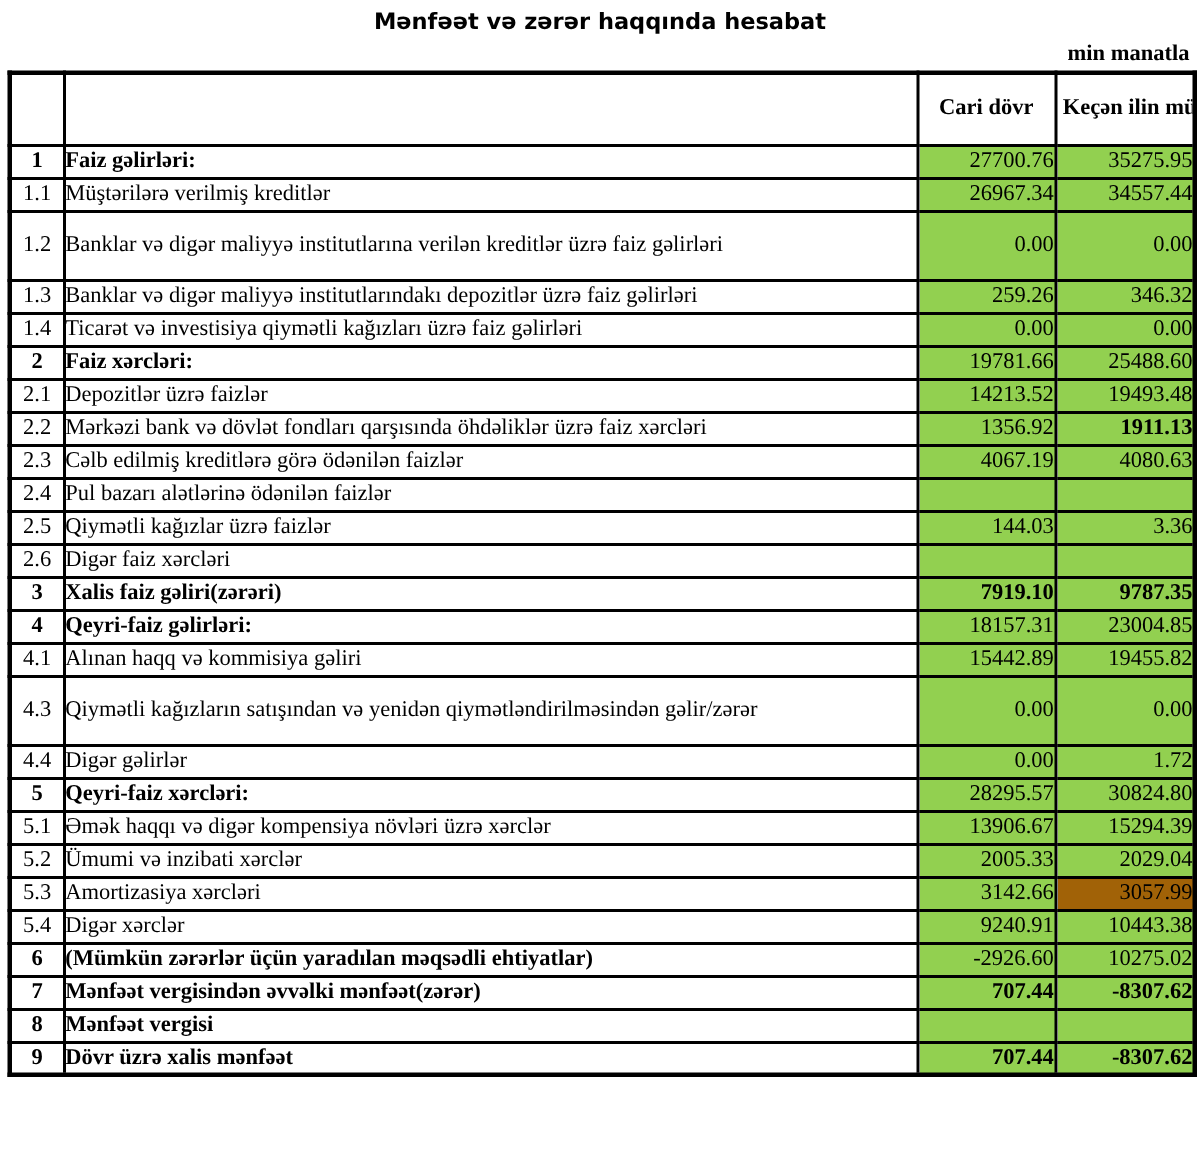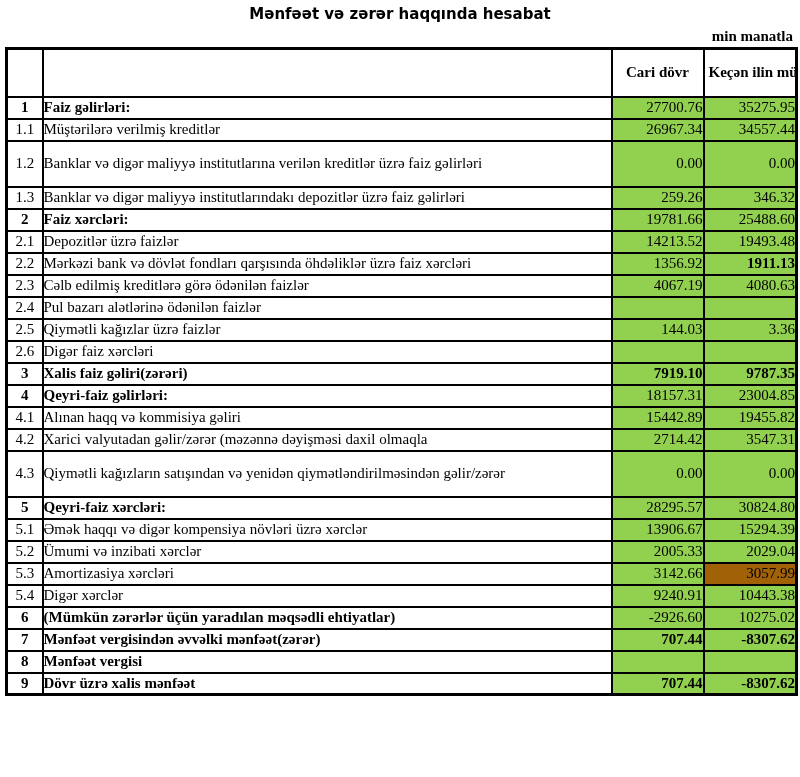--- a/index.html
+++ b/index.html
@@ -131,20 +131,26 @@
     <td class="val" style="background: rgb(146, 208, 80);">0.00</td>
   </tr>
 
   <tr>
     <td class="num">1.3</td>
     <td class="label">Banklar və digər maliyyə institutlarındakı depozitlər üzrə faiz gəlirləri</td>
     <td class="val" style="background: rgb(146, 208, 80);">259.26</td>
     <td class="val" style="background: rgb(146, 208, 80);">346.32</td>
   </tr>
 
+  <tr>
+    <td class="num">1.4</td>
+    <td class="label">Ticarət və investisiya qiymətli kağızları üzrə faiz gəlirləri</td>
+    <td class="val" style="background: rgb(146, 208, 80);">0.00</td>
+    <td class="val" style="background: rgb(146, 208, 80);">0.00</td>
+  </tr>
 
 
   <tr class="bold">
     <td class="num">2</td>
     <td class="label">Faiz xərcləri:</td>
     <td class="val" style="background: rgb(146, 208, 80);">19781.66</td>
     <td class="val" style="background: rgb(146, 208, 80);">25488.60</td>
   </tr>
 
   <tr>
@@ -203,34 +209,34 @@
     <td class="val" style="background: rgb(146, 208, 80);">23004.85</td>
   </tr>
 
   <tr>
     <td class="num">4.1</td>
     <td class="label">Alınan haqq və kommisiya gəliri</td>
     <td class="val" style="background: rgb(146, 208, 80);">15442.89</td>
     <td class="val" style="background: rgb(146, 208, 80);">19455.82</td>
   </tr>
 
-  <tr>
-    <td class="num">4.2</td>
-    <td class="label">Xarici valyutadan gəlir/zərər (məzənnə dəyişməsi daxil olmaqla</td>
-    <td class="val" style="background: rgb(146, 208, 80);">2714.42</td>
-    <td class="val" style="background: rgb(146, 208, 80);">3547.31</td>
-  </tr>
 
   <tr class="tall">
     <td class="num">4.3</td>
     <td class="label">Qiymətli kağızların satışından və yenidən qiymətləndirilməsindən gəlir/zərər</td>
     <td class="val" style="background: rgb(146, 208, 80);">0.00</td>
     <td class="val" style="background: rgb(146, 208, 80);">0.00</td>
   </tr>
 
+  <tr>
+    <td class="num">4.4</td>
+    <td class="label">Digər gəlirlər</td>
+    <td class="val" style="background: rgb(146, 208, 80);">0.00</td>
+    <td class="val" style="background: rgb(146, 208, 80);">1.72</td>
+  </tr>
 
   <tr class="bold">
     <td class="num">5</td>
     <td class="label">Qeyri-faiz xərcləri:</td>
     <td class="val" style="background: rgb(146, 208, 80);">28295.57</td>
     <td class="val" style="background: rgb(146, 208, 80);">30824.80</td>
   </tr>
 
   <tr>
     <td class="num">5.1</td>

